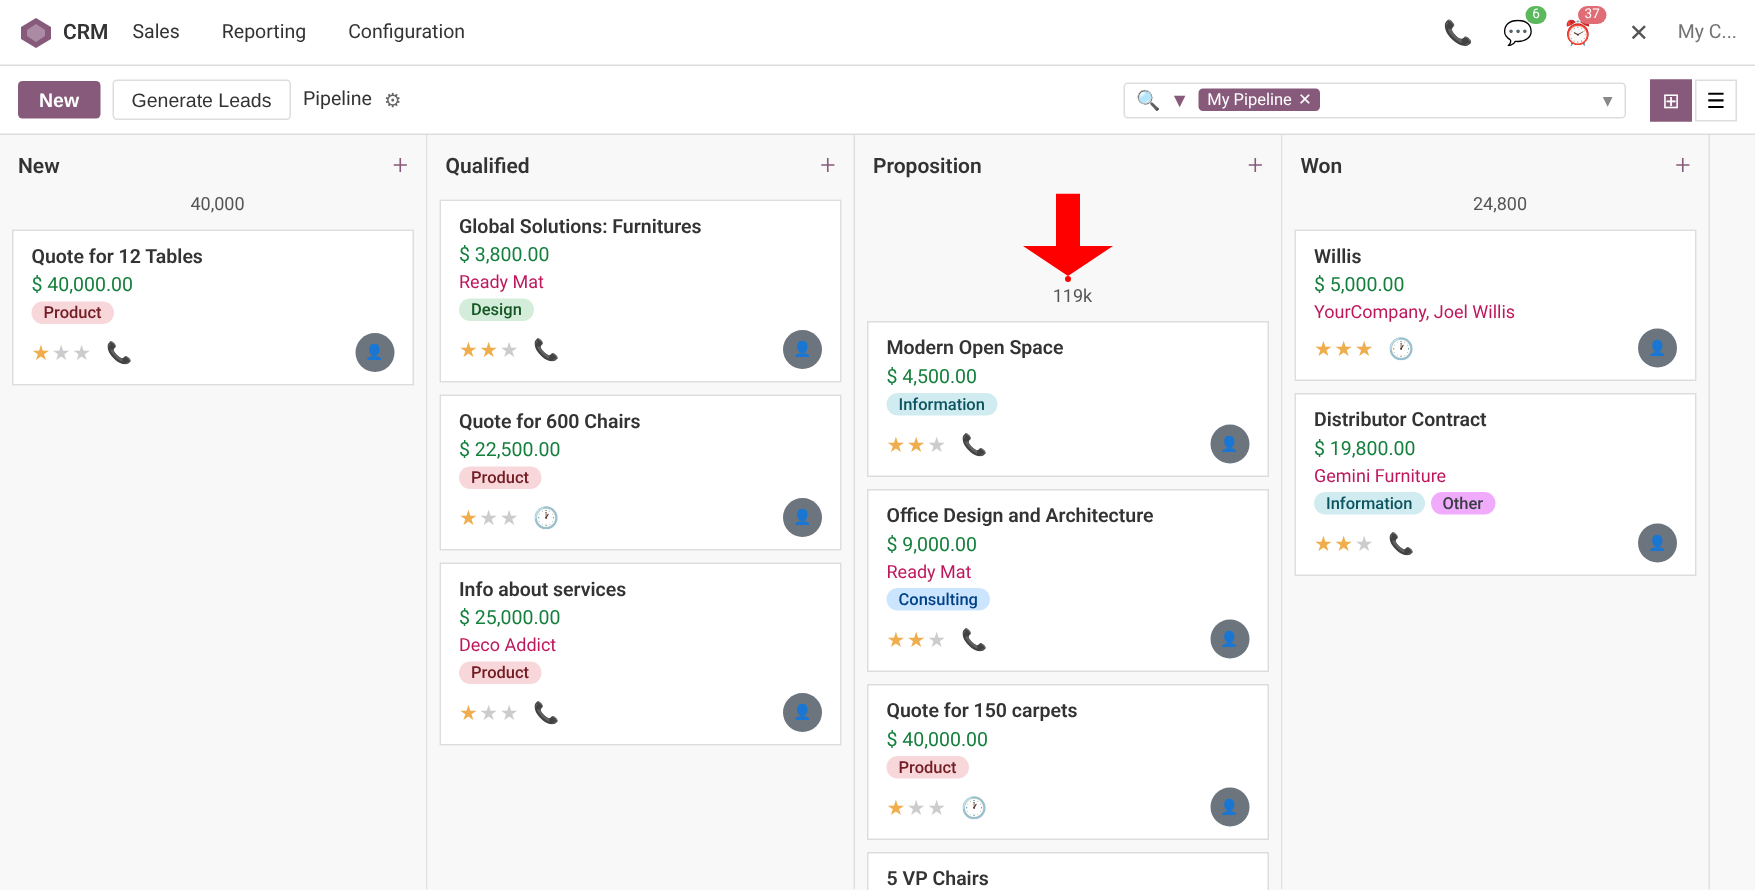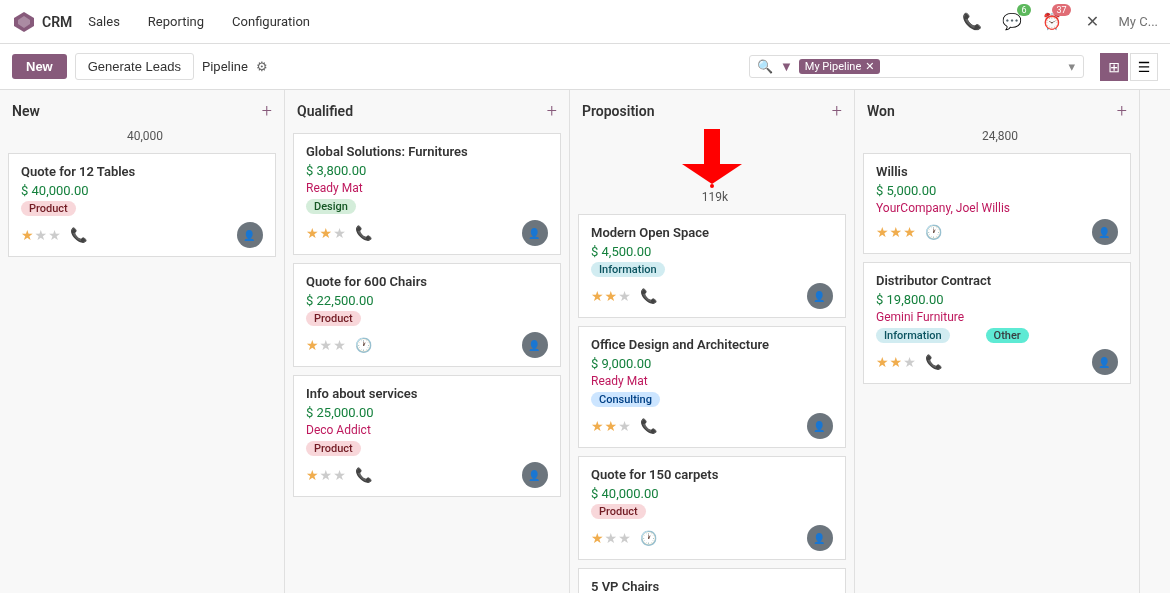--- a/index.html
+++ b/index.html
@@ -55,21 +55,21 @@
     .kanban-card { background: #fff; border: 1px solid #ddd; border-radius: 0; padding: 10px 12px 8px 12px; cursor: pointer; }
     .card-title { font-weight: 600; font-size: 13px; margin-bottom: 4px; }
     .card-amount { font-size: 13px; color: #15803d; margin-bottom: 3px; }
     .card-company { font-size: 12px; color: #be185d; margin-bottom: 4px; }
     .card-tags { display: flex; gap: 4px; flex-wrap: wrap; margin-bottom: 6px; }
     .tag { border-radius: 10px; padding: 1px 8px; font-size: 11px; font-weight: 500; }
     .tag-product { background: #f8d7da; color: #721c24; }
     .tag-design { background: #d4edda; color: #155724; }
     .tag-consulting { background: #cce5ff; color: #004085; }
     .tag-information { background: #d1ecf1; color: #0c5460; }
-    .tag-other { background: #5eead4; color: #383d41; margin-left: 32px; }
+    .tag-other { background: #f0abfc; color: #383d41; }
     .card-footer { display: flex; align-items: center; gap: 6px; margin-top: 4px; }
     .stars { display: flex; gap: 1px; }
     .star { font-size: 14px; }
     .star.filled { color: #f0ad4e; }
     .star.empty { color: #ccc; }
     .footer-icon { font-size: 14px; color: #888; margin-left: auto; }
     .avatar-img { width: 26px; height: 26px; border-radius: 50%; background: #5a6b7b; display: flex; align-items: center; justify-content: center; color: #fff; font-size: 10px; }
     .progress-highlight {
       border: 2px solid red;
       border-radius: 3px;

